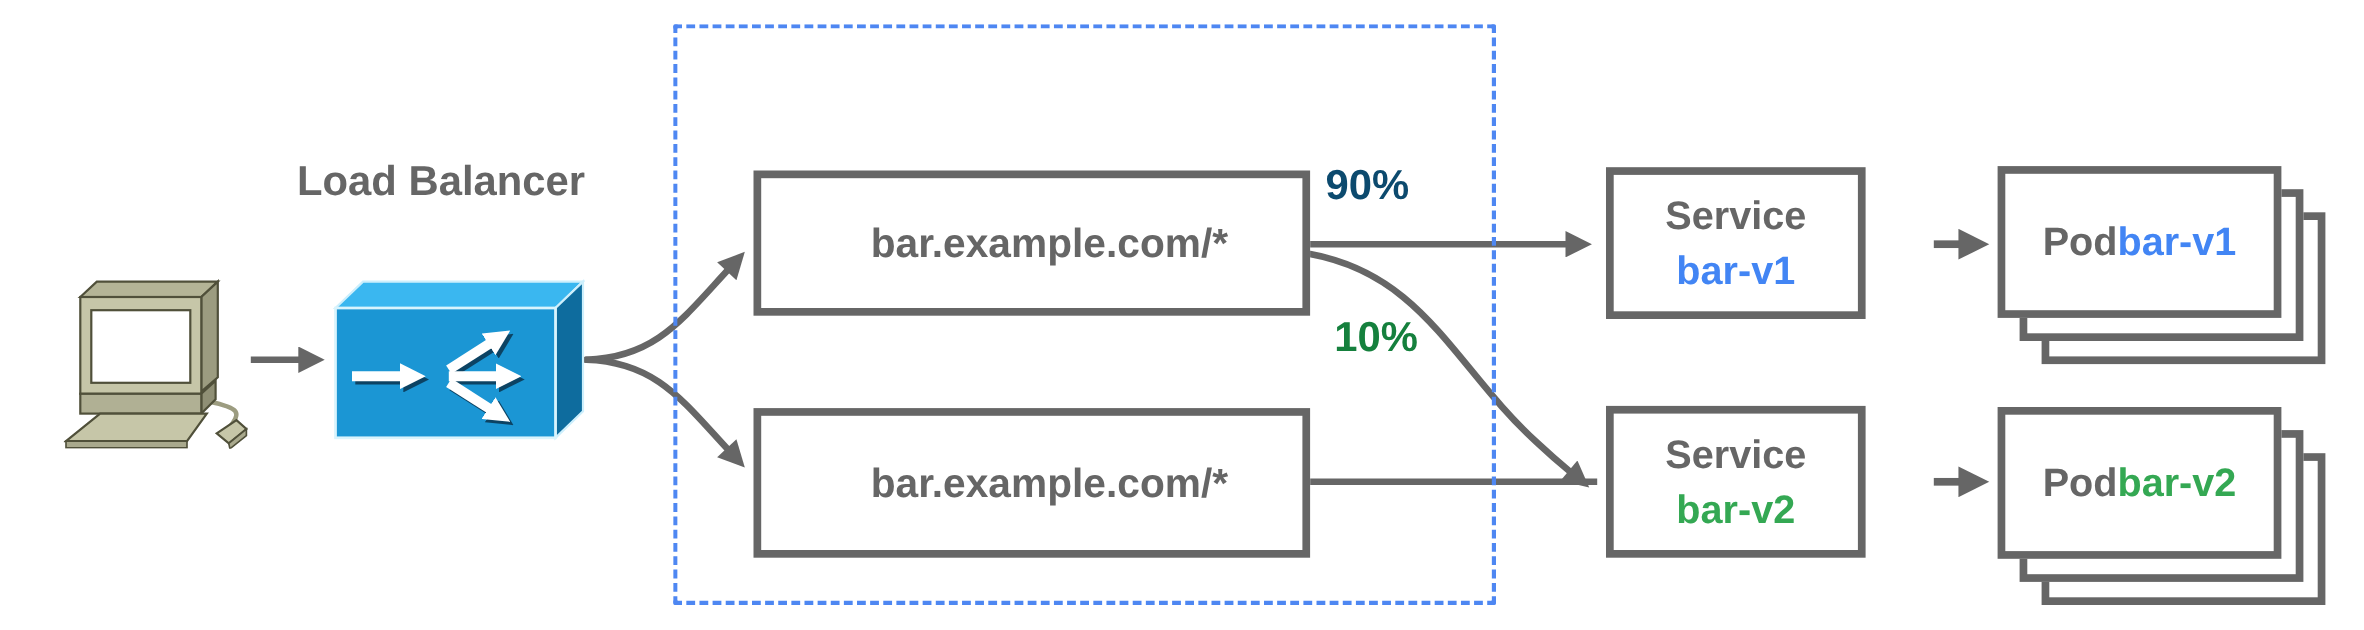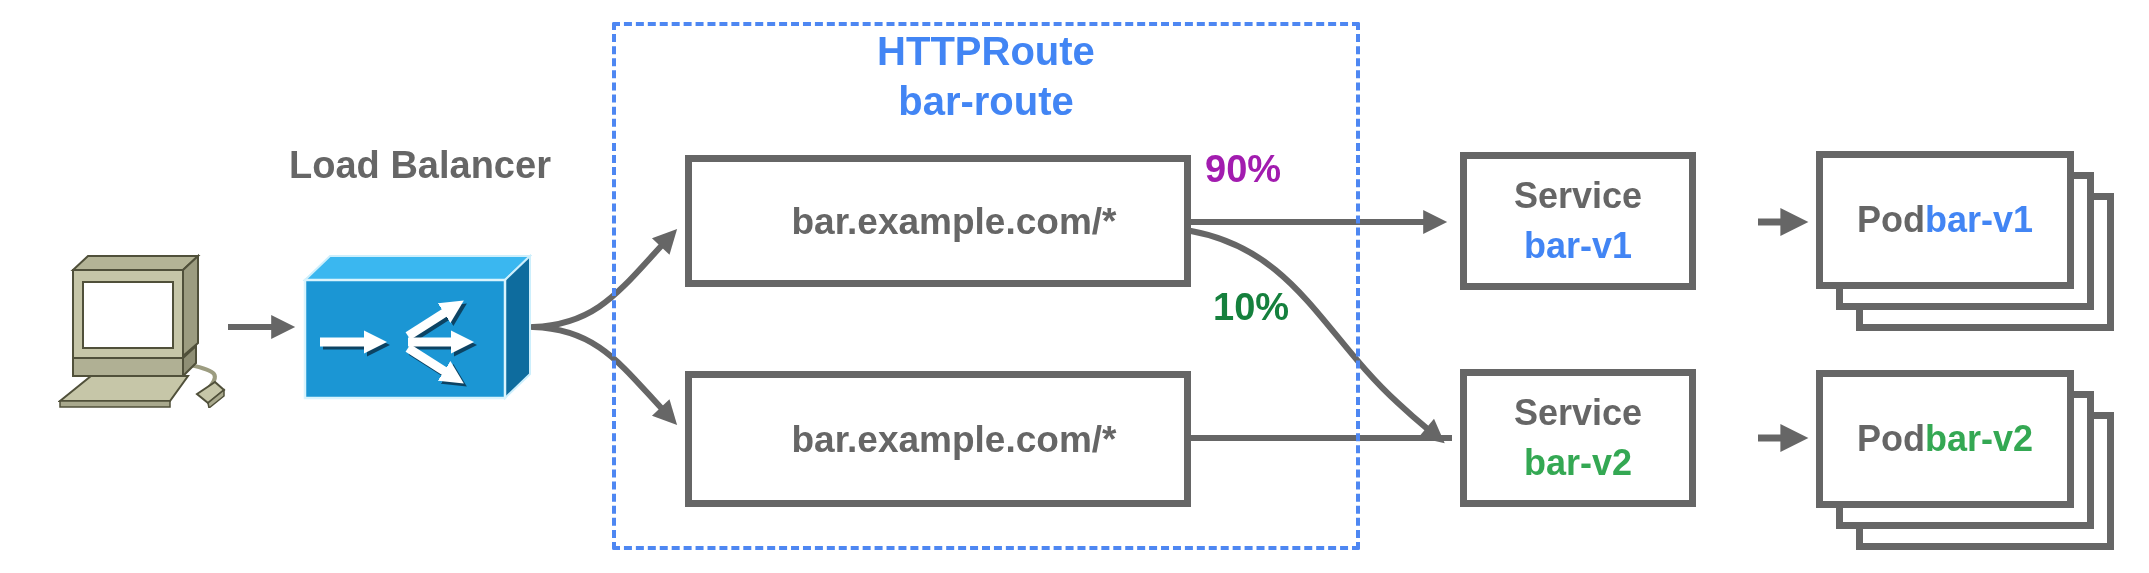--- a/index.html
+++ b/index.html
@@ -6,21 +6,21 @@
   .canvas{
     position:relative;width:2149px;height:573px;background:#ffffff;overflow:hidden;
     font-family:"Liberation Sans","DejaVu Sans",sans-serif;
   }
   .abs{position:absolute;}
   svg{display:block;}
   
   #connectors{position:absolute;left:0;top:0;z-index:1;}
   
   .lb-label{
-    left:270px;top:144px;width:300px;text-align:center;
+    left:270px;top:144px;width:300px;text-align:left;
     font-size:38px;font-weight:700;color:#666666;z-index:3;letter-spacing:0px;
   }
   .route-title{
     left:712px;top:26px;width:548px;text-align:center;
     font-size:40px;font-weight:700;color:#4285f4;line-height:50px;z-index:3;
   }
   .weight{font-size:38px;font-weight:700;z-index:3;}
   #weight-90{left:1205px;top:148px;color:#4285f4;}
   #weight-10{left:1213px;top:286px;color:#34a853;}
   
@@ -128,33 +128,29 @@
       <path d="M 108 90 L 160 90" marker-end="url(#ahw)"></path>
       <path d="M 108 84 L 152 56" marker-end="url(#ahw)"></path>
       <path d="M 108 96 L 152 124" marker-end="url(#ahw)"></path>
     </g>
   </svg>
 
   <div class="abs lb-label">Load Balancer</div>
 
   <div class="abs dashed-box"></div>
 
-  <div class="abs route-title">
-    <div>HTTPRoute</div>
-    <div>bar-route</div>
-  </div>
 
   <div class="abs node route-box" id="route-box-1">
     <div>bar.example.com/*</div>
   </div>
   <div class="abs node route-box" id="route-box-2">
     <div>bar.example.com/*</div>
   </div>
 
-  <div class="abs weight" id="weight-90" style="color: #a21caf;">90%</div>
+  <div class="abs weight" id="weight-90" style="color: #0c4a6e;">90%</div>
   <div class="abs weight" id="weight-10" style="color: #15803d;">10%</div>
 
   <div class="abs node svc-box" id="service-box-1">
     <div class="kind-line">Service</div>
     <div style="color: rgb(66, 133, 244);">bar-v1</div>
   </div>
   <div class="abs node svc-box" id="service-box-2">
     <div class="kind-line">Service</div>
     <div style="color: rgb(52, 168, 83);">bar-v2</div>
   </div>

